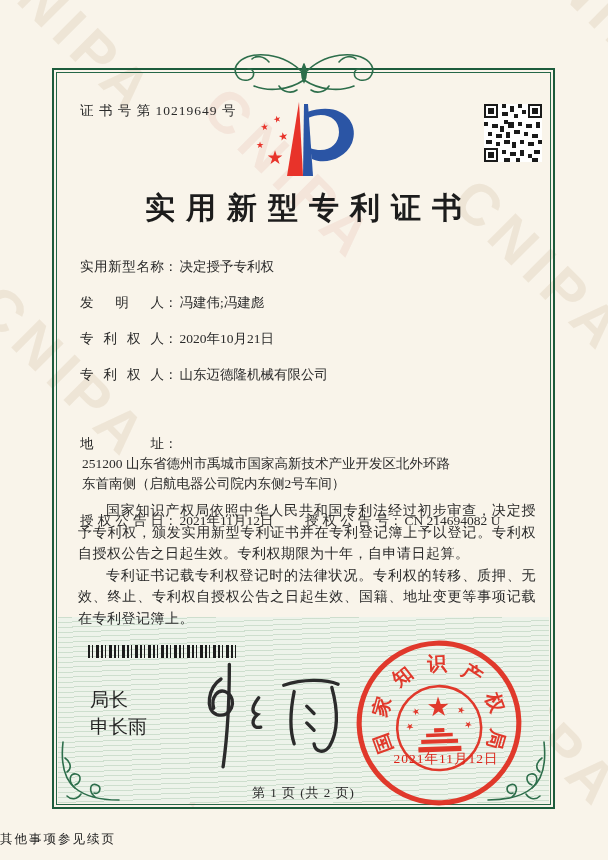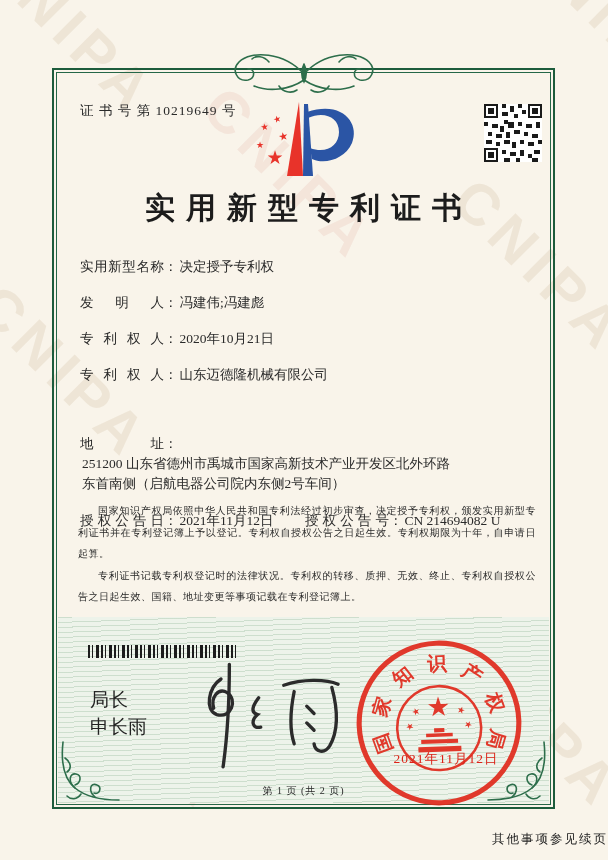--- a/index.html
+++ b/index.html
@@ -46,32 +46,32 @@
   .frow { margin-bottom:14px; line-height:22px; white-space:nowrap; }
   .lbl { display:inline-block; width:84px; text-align:justify; text-align-last:justify; vertical-align:top;font-family:Liberation Serif, serif; }
   .colon { vertical-align:top; }
   .val { margin-left:2px; vertical-align:top; }
   .frow.address { white-space:normal; margin-bottom:0; line-height:20px;margin-top:48px; }
   .frow.address .val { display:inline-block; width:372px; line-height:20px; }
   .frow.grant { margin-top:16px; }
   .fgroup { display:inline-block; white-space:nowrap; }
   .fgroup.second { margin-left:28px; }
   .paras { position:absolute; left:24px; top:430px; width:458px; z-index:3;
-    font-size:10px; line-height:21.5px; text-align:justify; letter-spacing:0.5px; }
+    font-size:14px; line-height:21.5px; text-align:justify; letter-spacing:0.5px; }
   .paras p { text-indent:2em; }
   .barcode { position:absolute; left:34px; top:575px; width:150px; height:13px; z-index:3;
     background:repeating-linear-gradient(90deg,#1c1c1c 0,#1c1c1c 2px,transparent 2px,transparent 4px,#1c1c1c 4px,#1c1c1c 5px,transparent 5px,transparent 8px,#1c1c1c 8px,#1c1c1c 11px,transparent 11px,transparent 13px); }
   .signer { position:absolute; left:36px; top:616px; z-index:3;
     font-family:"Liberation Sans","DejaVu Sans",sans-serif; font-size:19px; font-weight:500; line-height:27px; color:#222; }
   .signature { position:absolute; left:128px; top:586px; z-index:4; }
   .seal { position:absolute; left:298px; top:566px; z-index:3; opacity:0.92; transform:rotate(-2deg); }
   .seal-date { position:absolute; left:312px; top:680px; width:160px; text-align:center; z-index:5;
     font-size:13.5px; color:#dc2217; letter-spacing:1px; }
-  .page-info { position:absolute; left:0; right:0; top:714px; text-align:center; z-index:4; font-size:10px; letter-spacing:1px; }
-  .continuation { position:absolute; left:0; right:0; top:831px; text-align:right; z-index:3;
+  .page-info { position:absolute; left:0; right:0; top:714px; text-align:center; z-index:4; font-size:13px; letter-spacing:1px; }
+  .continuation { position:absolute; left:0; right:0; top:831px; text-align:left; z-index:3;
     font-size:12.5px; letter-spacing:2px; color:#222;font-family:Liberation Serif, serif; }
 </style>
 </head>
 <body>
 
 <div class="page">
 
   <span class="wm" style="left:-38px; top:-6px;">CNIPA</span>
   <span class="wm" style="left:498px; top:-22px;">CNIPA</span>
   <span class="wm pink" style="left:182px; top:140px;">CNIPA</span>

